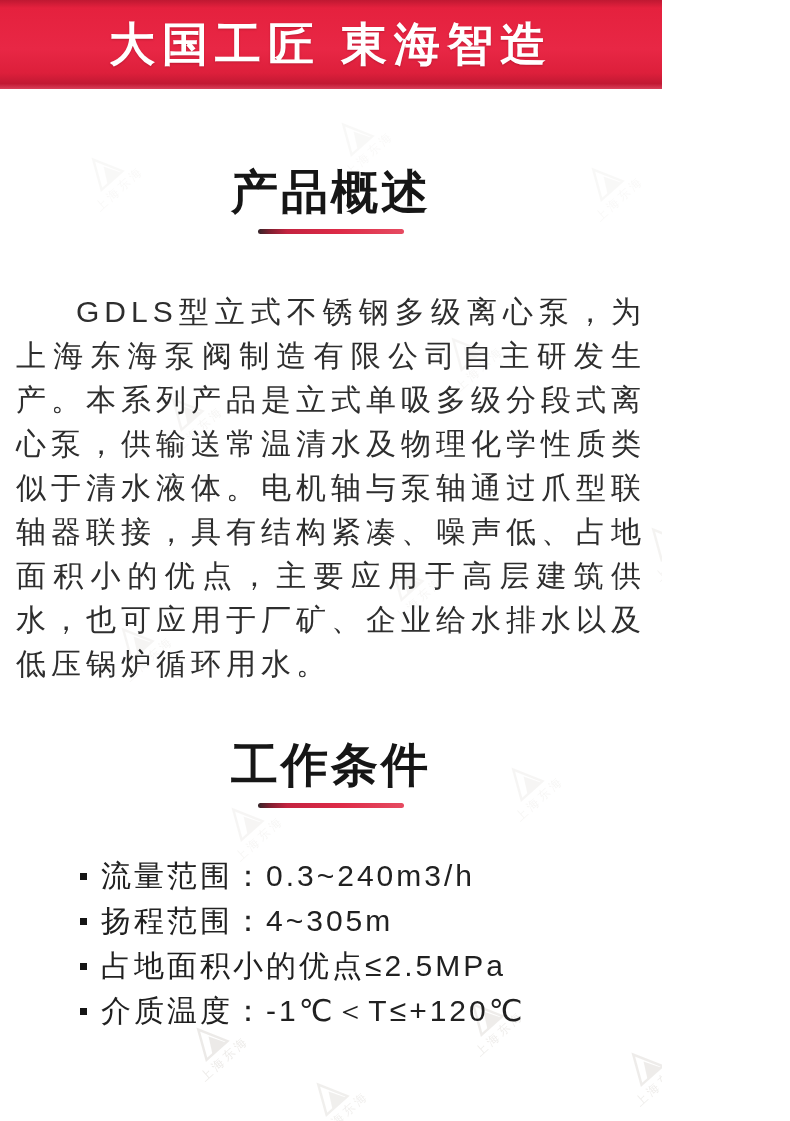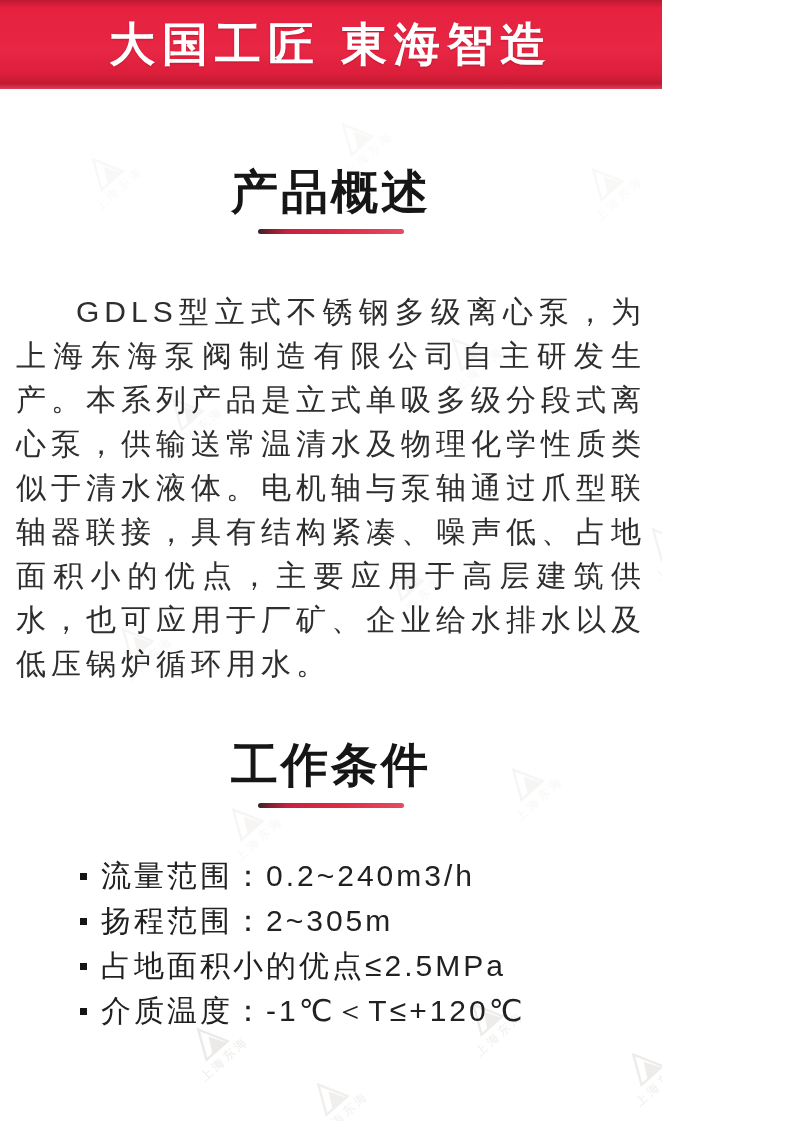--- a/index.html
+++ b/index.html
@@ -154,25 +154,25 @@
     <div class="title-underline"></div>
     <p class="para">GDLS型立式不锈钢多级离心泵，为上海东海泵阀制造有限公司自主研发生产。本系列产品是立式单吸多级分段式离心泵，供输送常温清水及物理化学性质类似于清水液体。电机轴与泵轴通过爪型联轴器联接，具有结构紧凑、噪声低、占地面积小的优点，主要应用于高层建筑供水，也可应用于厂矿、企业给水排水以及低压锅炉循环用水。</p>
   </section>
 
   <section>
     <h2 class="sec-title second">工作条件</h2>
     <div class="title-underline"></div>
     <ul class="cond-list">
       <li>
         <span class="bullet"></span>
-        <span>流量范围：0.2~240m3/h</span>
-      </li>
-      <li>
-        <span class="bullet"></span>
-        <span>扬程范围：2~305m</span>
+        <span>流量范围：0.3~240m3/h</span>
+      </li>
+      <li>
+        <span class="bullet"></span>
+        <span>扬程范围：4~305m</span>
       </li>
       <li>
         <span class="bullet"></span>
         <span>占地面积小的优点≤2.5MPa</span>
       </li>
       <li>
         <span class="bullet"></span>
         <span>介质温度：-1℃＜T≤+120℃</span>
       </li>
     </ul>

